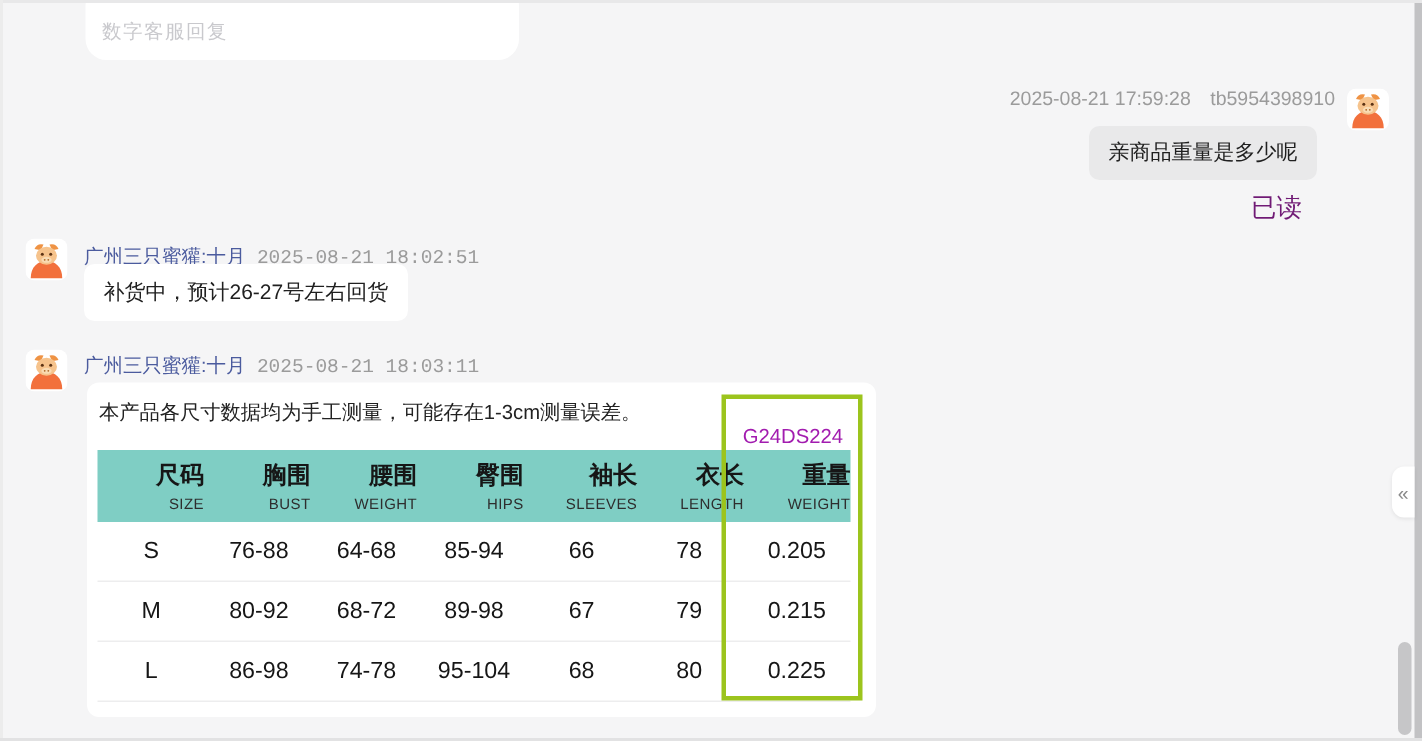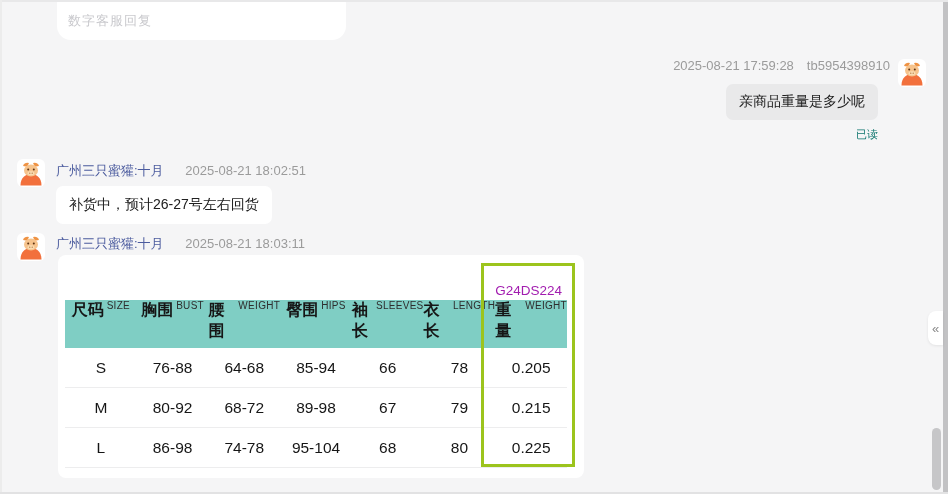--- a/index.html
+++ b/index.html
@@ -36,47 +36,47 @@
     position:absolute; top:58px; right:58px;
     font-size:13px; color:#9b9b9b; white-space:nowrap;
   }
   .meta-right .uid { margin-left:13px; }
   .bubble-right {
     position:absolute; top:84px; right:70px;
     background:#e9e9ea; border-radius:7px;
     padding:9px 13px; font-size:14px; color:#202020; white-space:nowrap;
   }
   .read-status {
-    position:absolute; top:127px; right:70px;
-    font-size:11px; color:#0f766e;
+    position:absolute; top:127px; right:80px;
+    font-size:17px; color:#701a75;
   }
 
   
   .msg-head { position:absolute; left:56px; font-size:13px; white-space:nowrap; }
   .msg-head .name { color:#4b5b9e;text-align:center; }
-  .msg-head .time { color:#9b9b9b; margin-left:18px; }
+  .msg-head .time { color:#9b9b9b; margin-left:4px;font-family:Liberation Mono, monospace; }
   .bubble-left {
     position:absolute; left:56px;
     background:#ffffff; border-radius:7px;
     padding:10px 13px; font-size:14px; color:#202020; white-space:nowrap;
   }
 
   
   .card {
     position:absolute; left:58px; top:255px;
     width:526px; height:223px;
     background:#ffffff; border-radius:8px;
   }
   .card .disclaimer { position:absolute; left:8px; top:11px; font-size:13.5px; color:#222222; }
   .card .pcode      { position:absolute; right:22px; top:0; font-size:13.5px; color:#a21caf;margin-top:28px; }
   .thead {
     position:absolute; left:7px; top:45px; width:502px; height:48px;
     background:#7fcec4; display:flex;
   }
-  .thead .col { flex:1; display:flex; flex-direction:row; align-items:flex-start; justify-content:center; gap:3px; }
+  .thead .col { flex:1; display:flex; flex-direction:column; align-items:flex-end; justify-content:center; gap:3px;margin-left:28px; }
   .thead .zh { font-size:16px; font-weight:600; color:#161616; }
   .thead .en { font-size:10px; color:#2e2e2e; letter-spacing:0.3px; }
   .trow {
     position:absolute; left:7px; width:502px; height:40px;
     display:flex; align-items:center; border-bottom:1px solid #ededee;
   }
   .trow.r0 { top:93px; } .trow.r1 { top:133px; } .trow.r2 { top:173px; }
   .trow .cell { flex:1; text-align:center; font-size:15.5px; color:#161616; }
   .greenbox {
     position:absolute; left:423px; top:8px; width:94px; height:204px;
@@ -141,21 +141,21 @@
       <circle cx="16.8" cy="10.5" r="1" fill="#5b3213"></circle>
       <ellipse cx="14" cy="14.2" rx="3.4" ry="2" fill="#f9dcb4"></ellipse>
       <circle cx="12.8" cy="14.2" r="0.6" fill="#b06a2a"></circle>
       <circle cx="15.2" cy="14.2" r="0.6" fill="#b06a2a"></circle>
     </svg>
   </div>
   <div class="msg-head" style="top:162px;">
     <span class="name">广州三只蜜獾:十月</span>
     <span class="time">2025-08-21 18:02:51</span>
   </div>
-  <div class="bubble-left" style="top:186px;text-align:right;">
+  <div class="bubble-left" style="top:176px;text-align:right;">
     <span>补货中，预计26-27号左右回货</span>
   </div>
 
   <div class="avatar" style="left:17px; top:233px;">
     <svg viewBox="0 0 28 28">
       <rect width="28" height="28" rx="6" fill="#ffffff"></rect>
       <path d="M3.5 26.5 c0-7.5 4.6-11.5 10.5-11.5 s10.5 4 10.5 11.5 z" fill="#f2703c"></path>
       <path d="M6 7 q1.6-4 6-3 l-1.8 3.8 z" fill="#ef9344"></path>
       <path d="M22 7 q-1.6-4 -6-3 l1.8 3.8 z" fill="#ef9344"></path>
       <ellipse cx="14" cy="11.5" rx="7" ry="6" fill="#f6c38c"></ellipse>
@@ -165,20 +165,21 @@
       <circle cx="12.8" cy="14.2" r="0.6" fill="#b06a2a"></circle>
       <circle cx="15.2" cy="14.2" r="0.6" fill="#b06a2a"></circle>
     </svg>
   </div>
   <div class="msg-head" style="top:235px;">
     <span class="name">广州三只蜜獾:十月</span>
     <span class="time">2025-08-21 18:03:11</span>
   </div>
 
   <div class="card">
+    <div class="disclaimer">本产品各尺寸数据均为手工测量，可能存在1-3cm测量误差。</div>
     <div class="pcode">G24DS224</div>
 
     <div class="thead">
       <div class="col">
         <span class="zh">尺码</span>
         <span class="en">SIZE</span>
       </div>
       <div class="col">
         <span class="zh">胸围</span>
         <span class="en">BUST</span>

